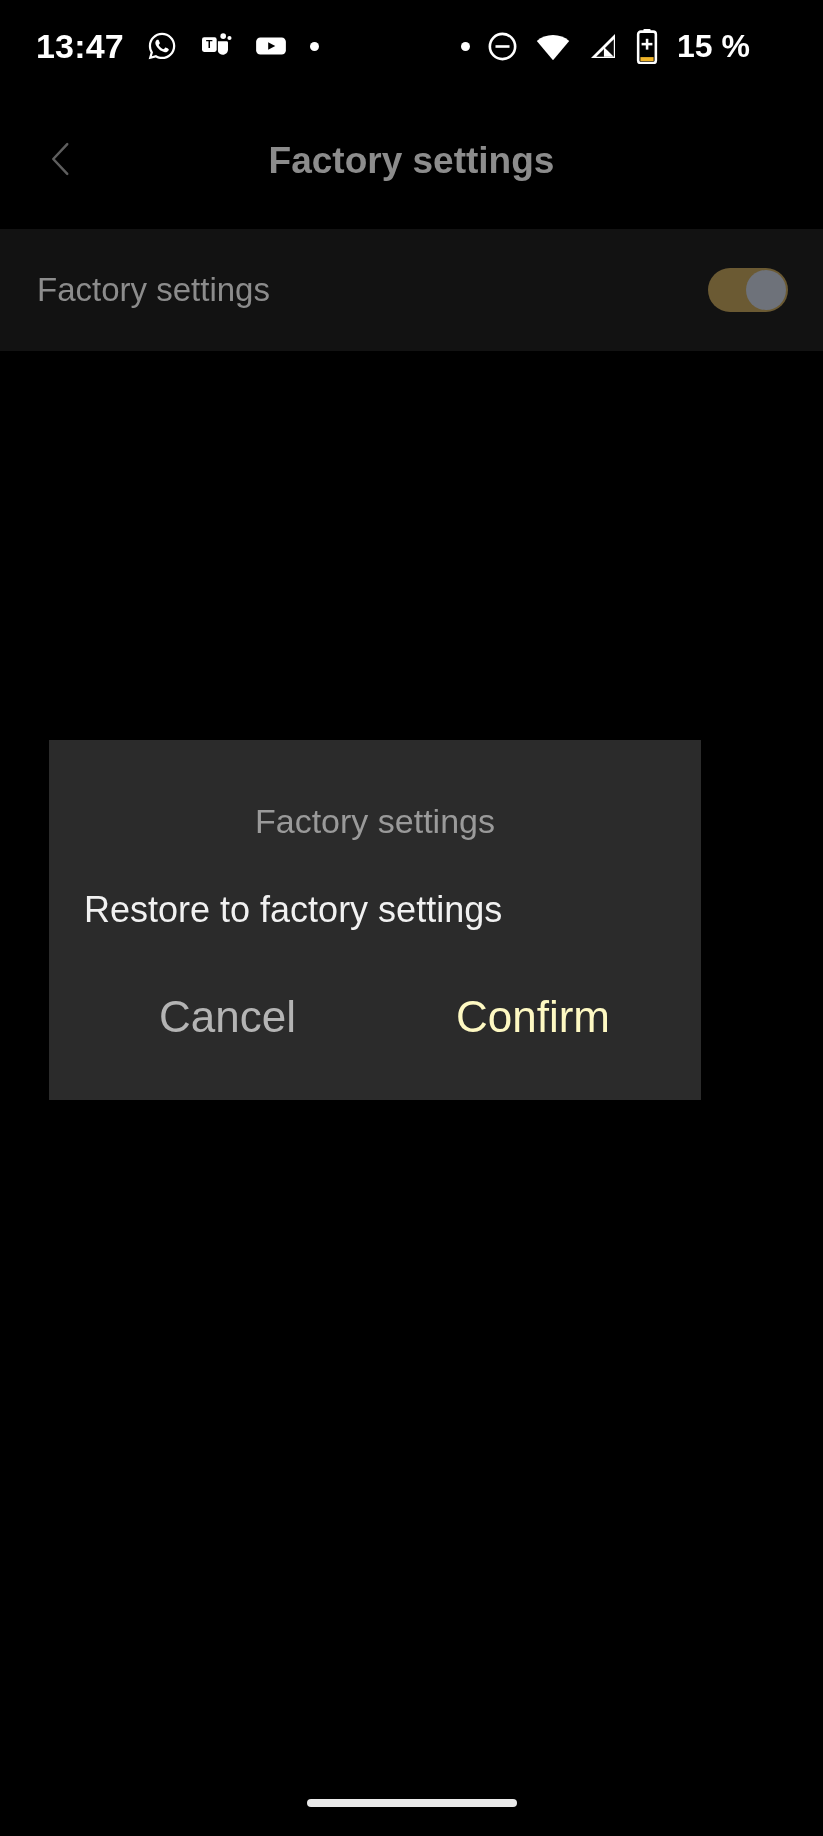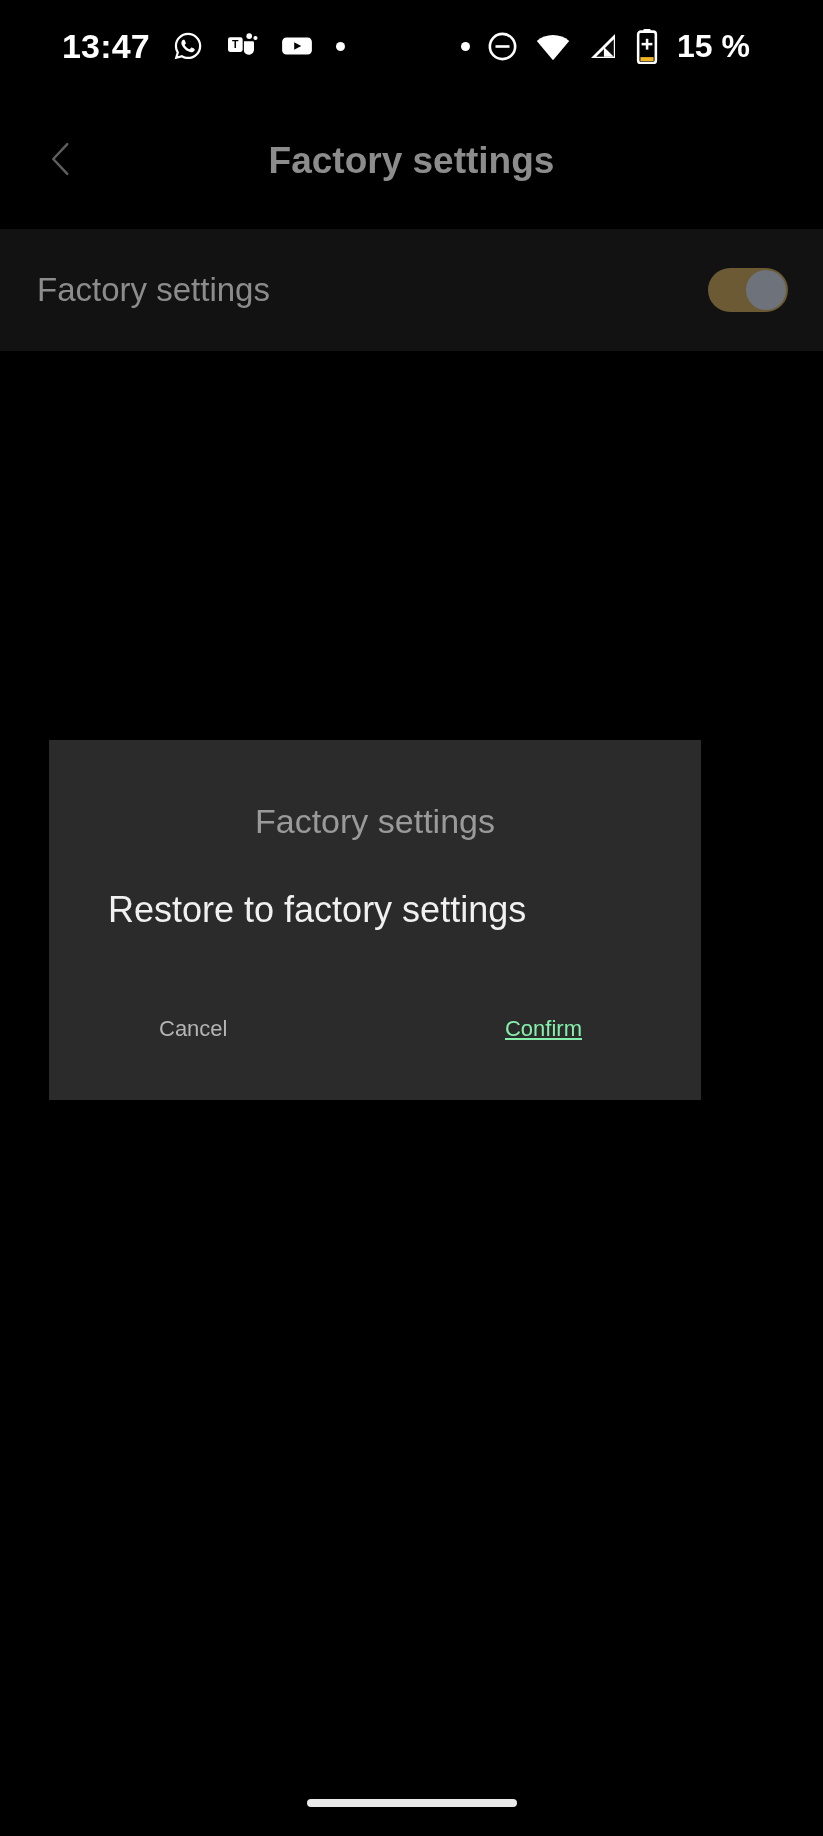--- a/index.html
+++ b/index.html
@@ -8,21 +8,21 @@
     background:#000;
     font-family:"Liberation Sans", sans-serif;
     overflow:hidden;
   }
   .phone { position:relative; width:823px; height:1836px; background:#000; }
 
   
   .status-bar {
     position:absolute; top:0; left:0; width:776px; height:92px;
     display:flex; align-items:center; justify-content:space-between;
-    padding:0 26px 0 62px;
+    padding:0 26px 0 36px;
   }
   .status-left  { display:flex; align-items:center; gap:22px; }
   .status-right { display:flex; align-items:center; gap:16px; }
   .clock { color:#fff; font-size:34px; font-weight:700; letter-spacing:0.2px; }
   .sicon { display:flex; align-items:center; justify-content:center; }
   .dot-ind { width:9px; height:9px; border-radius:50%; background:#fff; display:block; }
   .batt-pct { color:#fff; font-size:32px; font-weight:700; margin-left:2px; white-space:nowrap;text-align:center; }
 
   
   .app-bar {
@@ -64,32 +64,32 @@
     position:absolute; left:49px; top:740px; width:652px; height:360px;
     background:#2b2b2b;
     display:flex; flex-direction:column;
   }
   .dialog-title {
     color:#9a9a9a; font-size:34px; text-align:center;
     margin-top:62px;
   }
   .dialog-message {
     color:#f1f1f1; font-size:36px; text-align:left;
-    padding:0 59px; margin-top:48px;
+    padding:0 35px; margin-top:48px;
   }
   .dialog-actions {
     margin-top:auto; display:flex; align-items:center;
     padding:0 59px 52px 59px;
   }
   .dialog-btn {
-    font-size:22px; background:none; border:none; padding:6px 4px;
+    font-size:44px; background:none; border:none; padding:6px 4px;
     font-family:"Liberation Sans", sans-serif; cursor:pointer;text-align:center;
   }
   .btn-cancel  { color:#b4b4b4; margin-left:47px; }
-  .btn-confirm { color:#86efac; margin-left:auto; margin-right:56px;text-decoration:underline; }
+  .btn-confirm { color:#fef9c3; margin-left:auto; margin-right:28px; }
 
   
   .nav-bar {
     position:absolute; left:0; bottom:0; width:823px; height:76px;
     display:flex; align-items:center; justify-content:center;
   }
   .home-indicator {
     width:210px; height:8px; border-radius:4px; background:#eaeaea;
     margin-top:10px;
   }

